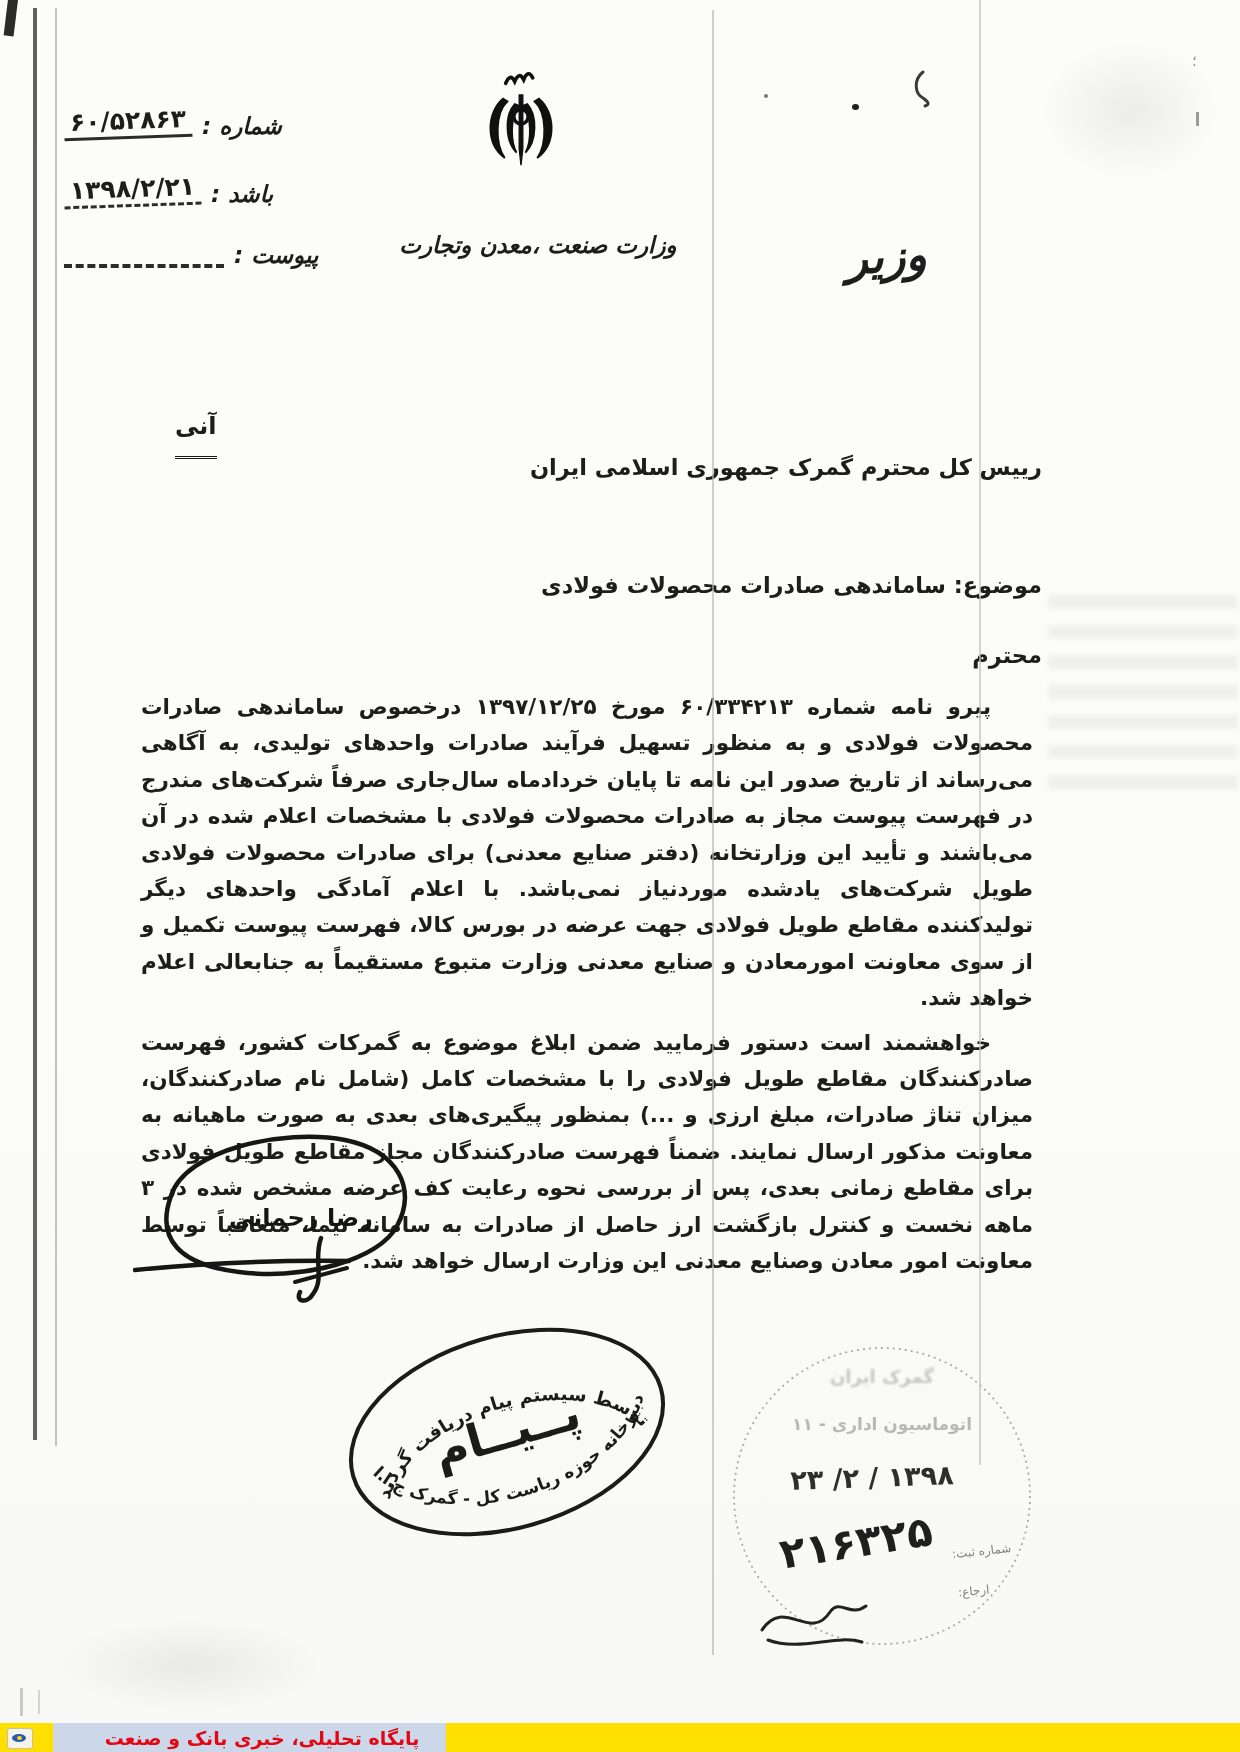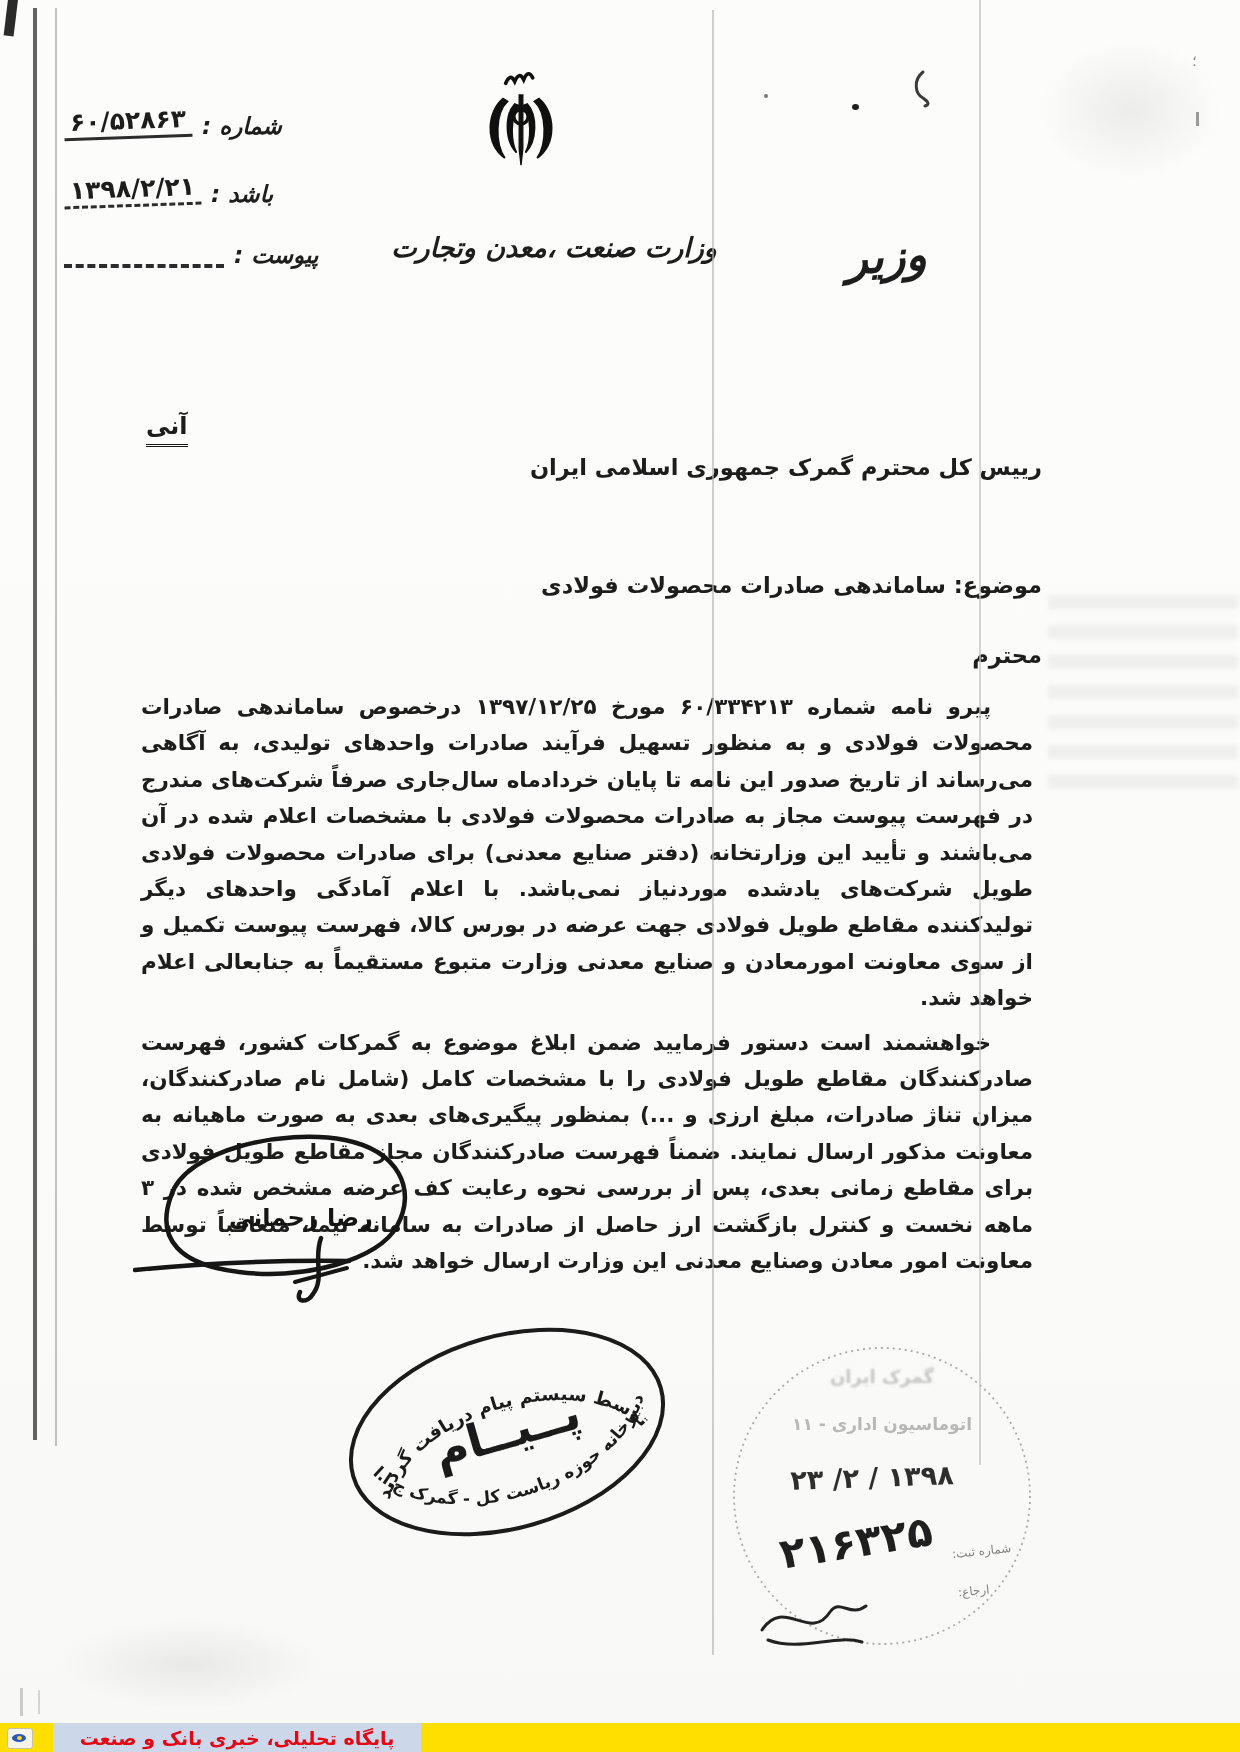--- a/index.html
+++ b/index.html
@@ -30,28 +30,28 @@
   .field-label{font-size:23px;font-weight:700;font-style:italic;white-space:nowrap;}
   .field-value{font-size:25px;font-weight:700;letter-spacing:1px;transform:rotate(-2deg);padding:0 6px 1px 6px;white-space:nowrap;}
   .u-solid{border-bottom:3px solid #2c2c2c;}
   .u-dash{border-bottom:3px dashed #2c2c2c;}
   .dash-line{width:160px;height:22px;border-bottom:4px dashed #2c2c2c;}
   .calli{font-weight:700;font-style:italic;text-align:center;}
   
   .addr{font-size:22.5px;font-weight:700;text-align:right;line-height:50px;}
   .body-text{font-size:21.5px;font-weight:700;line-height:36.4px;text-align:justify;}
   .body-text p{margin:8px;text-indent:42px;}
-  .urgent{font-size:24px;font-weight:700;border-bottom:3px double #1a1a1a;padding-bottom:4px;}
+  .urgent{font-size:24px;font-weight:700;border-bottom:3px double #1a1a1a;padding-bottom:16px;margin-left:29px;}
   
   .st-faint{width:100%;text-align:center;color:#787878;font-weight:700;}
   .hand{font-weight:700;color:#2e2e2e;}
   
   .banner{left:0;bottom:0;width:1240px;height:29px;background:#ffdf00;z-index:20;}
   .banner-box{position:absolute;left:53px;top:0;width:368px;height:29px;background:#ccd8ea;
-    display:flex;align-items:center;justify-content:center;}
+    display:flex;align-items:center;justify-content:center;padding-left:25px;}
   .banner-text{color:#e30613;font-size:19px;font-weight:700;direction:rtl;}
   .favicon{position:absolute;left:7px;top:5px;width:24px;height:19px;background:#f6f4ea;border:1px solid #c8c2a0;border-radius:3px;}
   .favicon i{position:absolute;left:4px;top:5px;width:14px;height:8px;background:#2b57b5;border-radius:50%;}
   .favicon b{position:absolute;left:9px;top:7px;width:5px;height:4px;background:#ffd817;border-radius:50%;}
 </style>
 </head>
 <body>
 
 <div class="page">
 
@@ -91,21 +91,21 @@
       <path d="M33 13 q5 -12 10 -2 q5 -12 10 -2 q5 -12 10 -2" fill="none" stroke-width="4" stroke-linecap="round"></path>
       <path d="M30 30 C 12 45 10 80 32 96 C 21 80 21 46 35 33 Z" stroke-width="2"></path>
       <path d="M43 36 C 32 48 32 77 45 90 C 38 77 38 48 48 38 Z" stroke-width="2"></path>
       <path d="M70 30 C 88 45 90 80 68 96 C 79 80 79 46 65 33 Z" stroke-width="2"></path>
       <path d="M57 36 C 68 48 68 77 55 90 C 62 77 62 48 52 38 Z" stroke-width="2"></path>
       <path d="M48 26 h4 v60 l-2 18 l-2 -18 z" stroke-width="1.5"></path>
       <circle cx="50" cy="50" r="8" fill="none" stroke-width="4"></circle>
     </g>
   </svg>
 
-  <div class="abs fa calli" style="left:358px;top:232px;width:392px;font-size:27px;">وزارت صنعت ،معدن وتجارت</div>
+  <div class="abs fa calli" style="left:342px;top:232px;width:392px;font-size:23px;">وزارت صنعت ،معدن وتجارت</div>
   <div class="abs fa calli" style="left:846px;top:230px;font-size:45px;transform:rotate(-3deg);">وزیر</div>
 
   <div class="abs fa urgent" style="left:146px;top:412px;">آنی</div>
 
   <div class="abs fa addr" style="right:198px;top:442px;">
     <div>رییس کل محترم گمرک جمهوری اسلامی ایران</div>
   </div>
 
   <div class="abs fa addr" style="right:198px;top:560px;">موضوع: ساماندهی صادرات محصولات فولادی</div>
   <div class="abs fa addr" style="right:198px;top:630px;">محترم</div>

